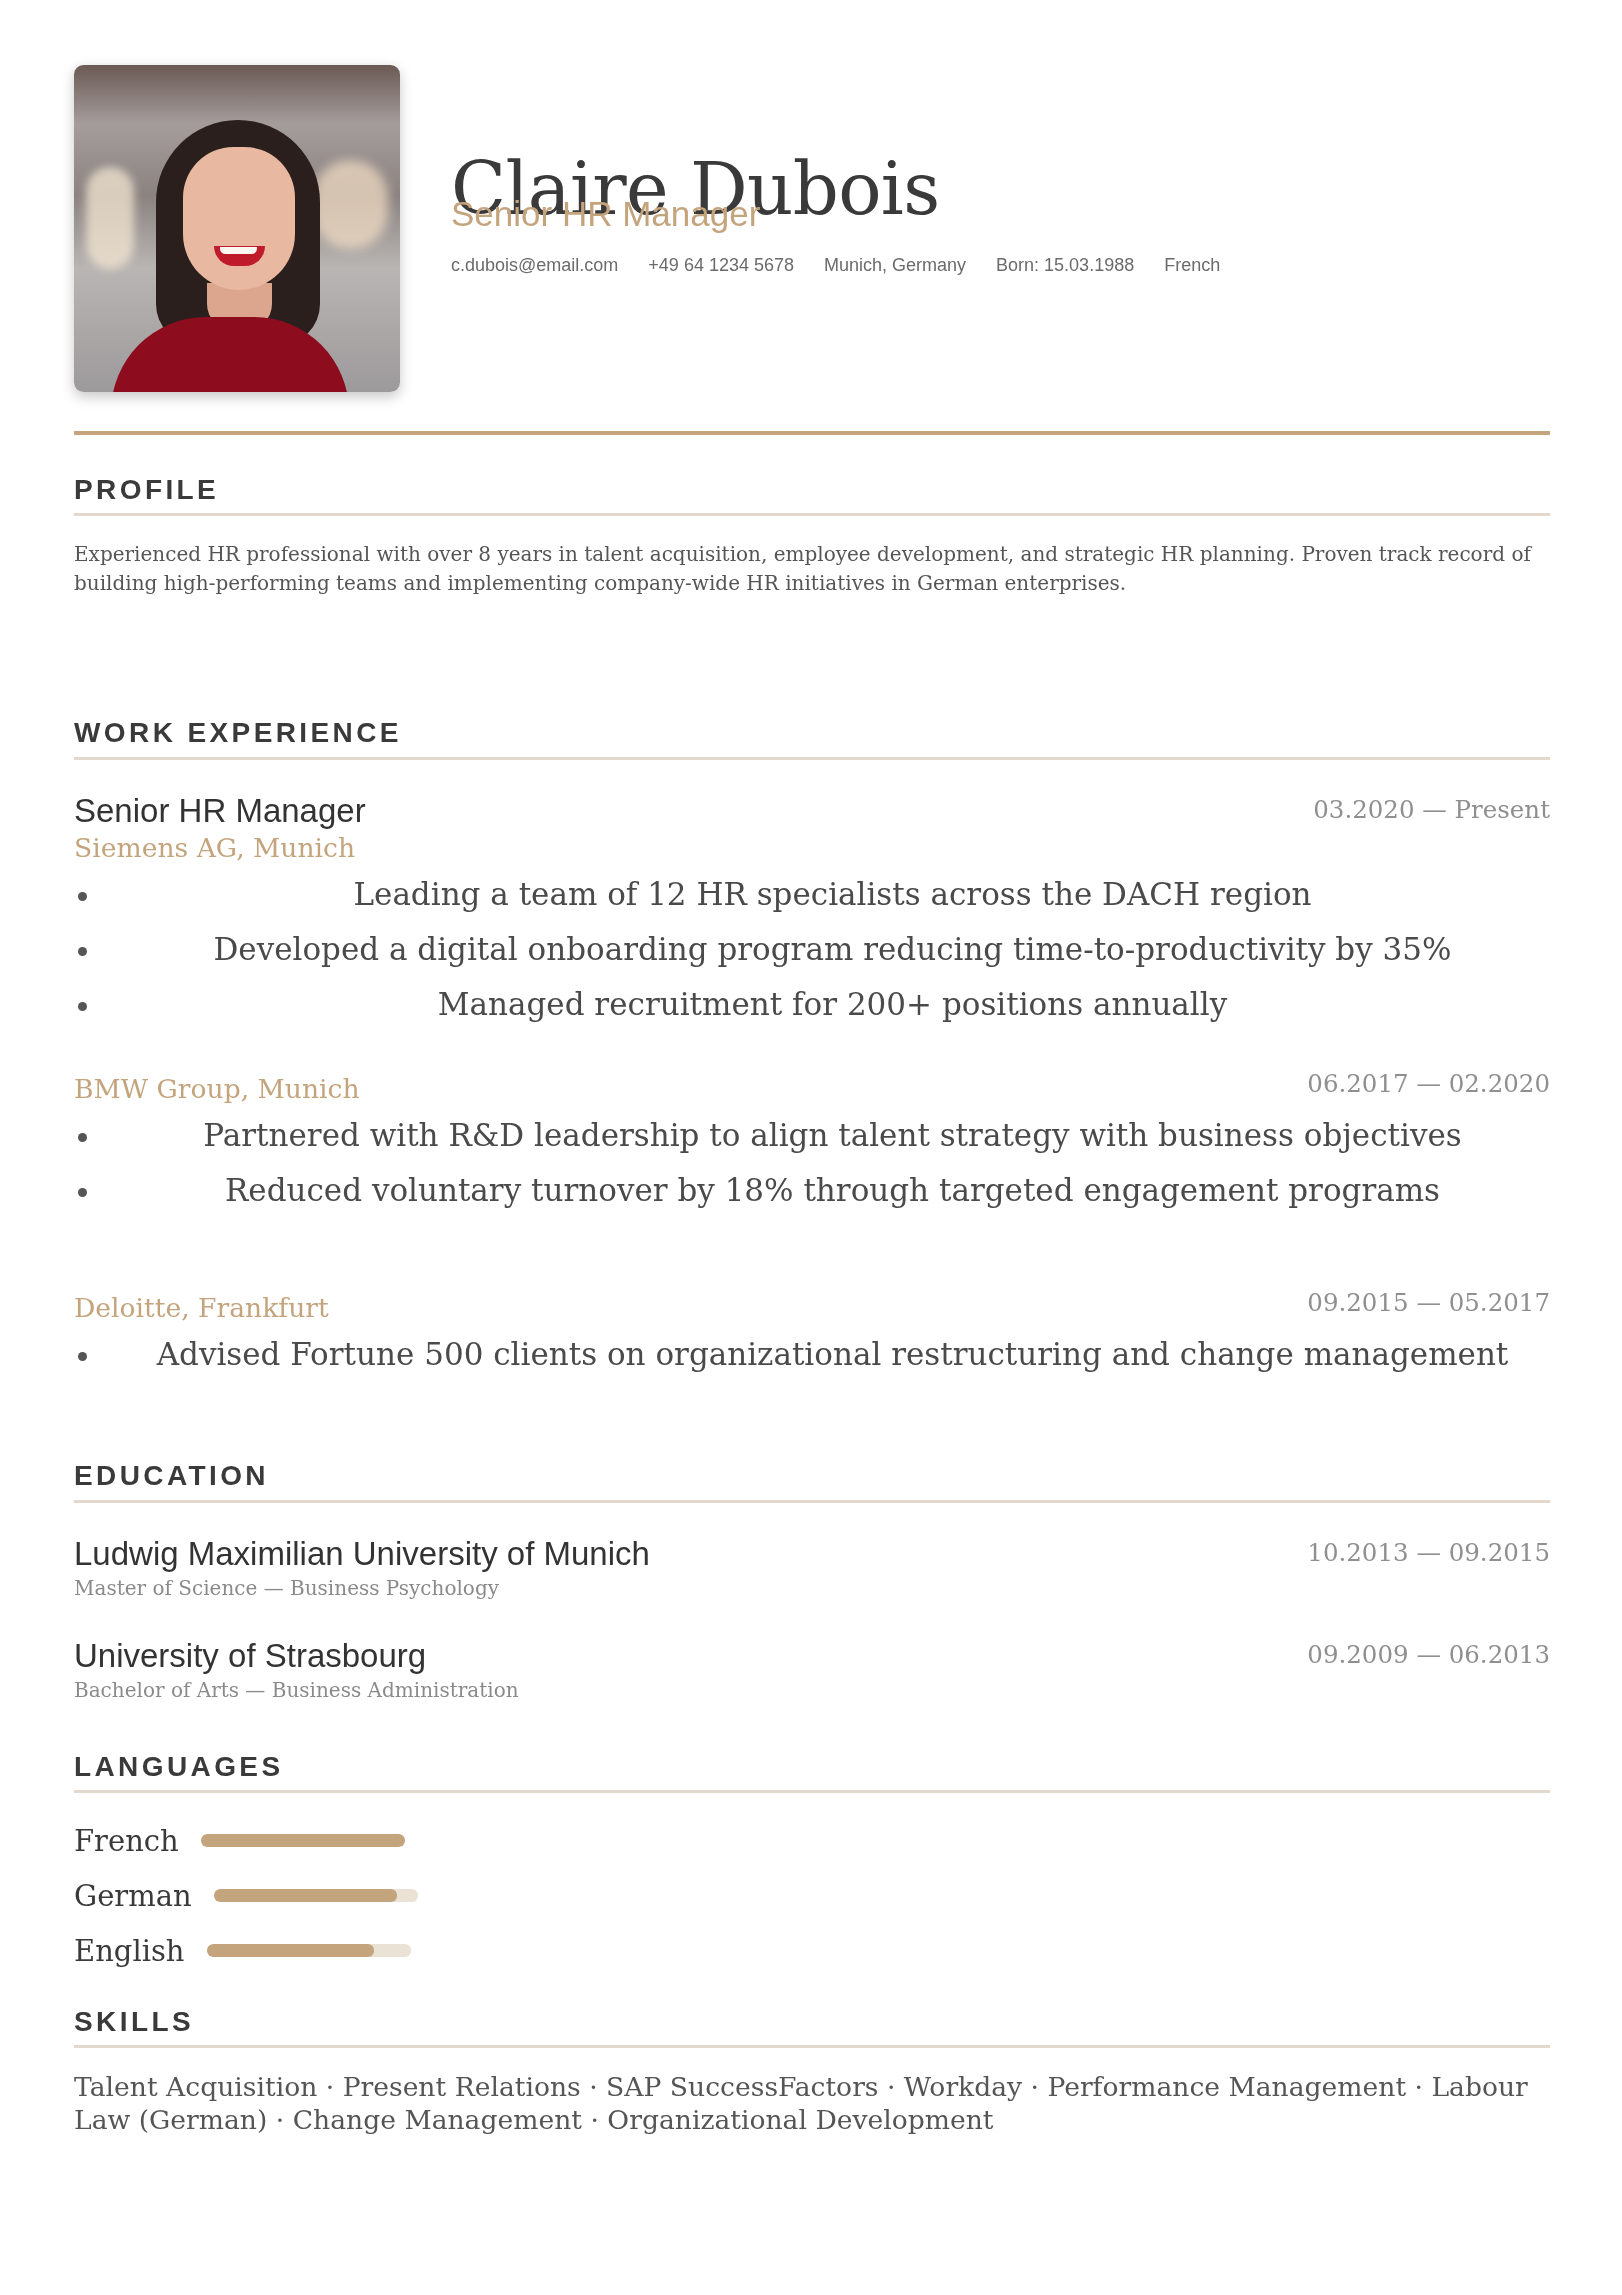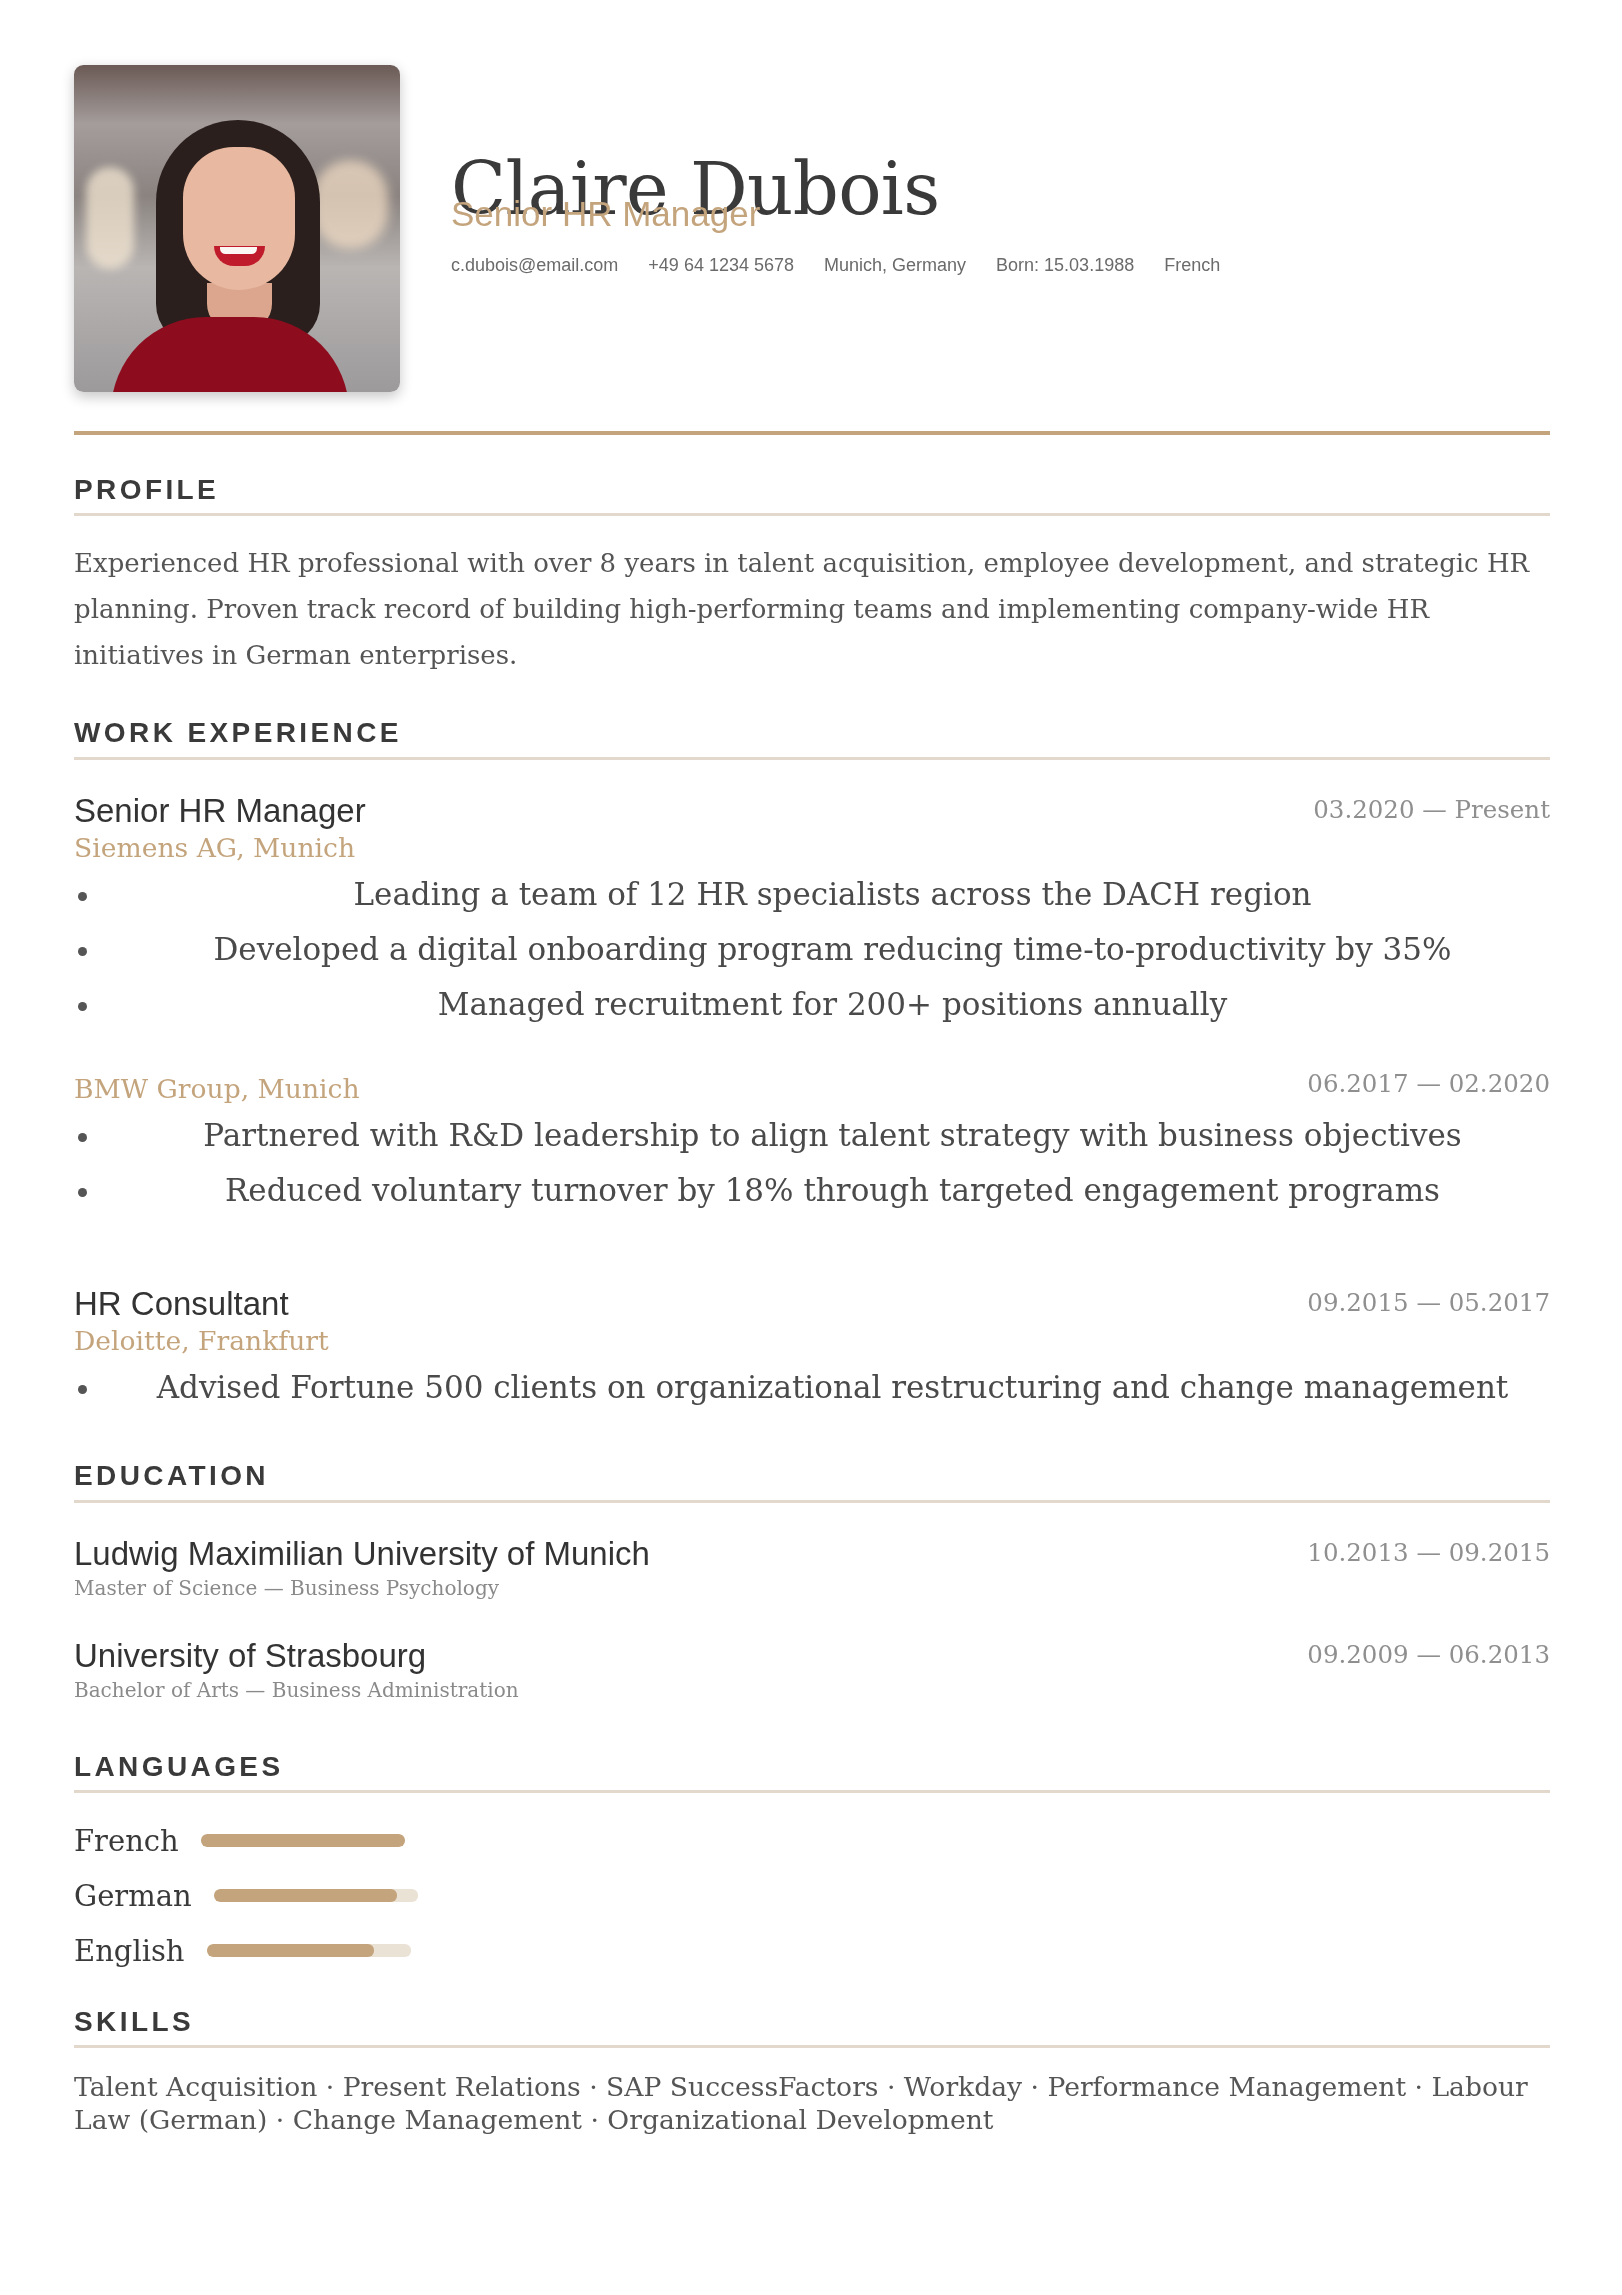--- a/index.html
+++ b/index.html
@@ -30,21 +30,21 @@
   .contacts { position: absolute; top: 191px; left: 0; right: 0; font-size: 18px; color: #6b6b6b; display: flex; flex-wrap: wrap; column-gap: 30px; row-gap: 33px; line-height: 1; }
   .contacts span { white-space: nowrap; }
 
   .rule-main { position: absolute; left: 0; top: 366px; width: 1476px; height: 4.1px; background: #c4a47c; }
 
   
   .section-title { font-family: "Liberation Sans", "DejaVu Sans", sans-serif; font-weight: bold; font-size: 28px; letter-spacing: 3.4px; color: #3a3a3a; line-height: 1; }
   .section-rule { height: 2.7px; background: #e2d8cc; width: 1476px; }
   .abs { position: absolute; left: 0; }
 
-  .profile-text { font-family: "DejaVu Serif", "Liberation Serif", serif; font-size: 26px; color: #555555; line-height: 46px; width: 1476px; }
+  .profile-text { font-family: "DejaVu Serif", "Liberation Serif", serif; font-size: 20px; color: #555555; line-height: 29px; width: 1476px; }
 
   .job-title { font-family: "Liberation Sans", "DejaVu Sans", sans-serif; font-size: 33px; color: #333333; font-weight: 500; line-height: 1; }
   .company { font-family: "DejaVu Serif", "Liberation Serif", serif; font-size: 26.6px; color: #c4a47c; line-height: 1; }
   .date { font-family: "DejaVu Serif", "Liberation Serif", serif; font-size: 24.5px; color: #8f8f8f; position: absolute; right: 0; line-height: 1; }
   .bullets { list-style: none; margin: 0; padding: 0; text-align: center; }
   .bullets li { font-family: "DejaVu Serif", "Liberation Serif", serif; font-size: 31px; color: #4a4a4a; height: 55px; line-height: 55px; position: relative; padding-left: 41px; white-space: nowrap; }
   .bullets li::before { content: ""; position: absolute; left: 4.1px; top: 24.5px; width: 8.9px; height: 8.9px; border-radius: 50%; background: #555; }
 
   .edu-name { font-family: "Liberation Sans", "DejaVu Sans", sans-serif; font-size: 33px; color: #333; line-height: 1; }
   .edu-degree { font-family: "DejaVu Serif", "Liberation Serif", serif; font-size: 20px; color: #8a8a8a; line-height: 1; }
@@ -109,21 +109,20 @@
   <div class="abs" style="top:1003px; width:1476px;">
     <div class="date" style="top:4.1px;">06.2017 — 02.2020</div>
     <div class="company" style="margin-top:8.2px;">BMW Group, Munich</div>
     <ul class="bullets" style="margin-top:5.5px;">
       <li>Partnered with R&amp;D leadership to align talent strategy with business objectives</li>
       <li>Reduced voluntary turnover by 18% through targeted engagement programs</li>
     </ul>
   </div>
 
   <div class="abs" style="top:1222px; width:1476px;">
-    <div class="job-title">HR Consultant</div>
     <div class="date" style="top:4.1px;">09.2015 — 05.2017</div>
     <div class="company" style="margin-top:8.2px;">Deloitte, Frankfurt</div>
     <ul class="bullets" style="margin-top:5.5px;">
       <li>Advised Fortune 500 clients on organizational restructuring and change management</li>
     </ul>
   </div>
 
   <div class="abs section-title" style="top:1397px;">EDUCATION</div>
   <div class="abs section-rule" style="top:1435px;"></div>
 

